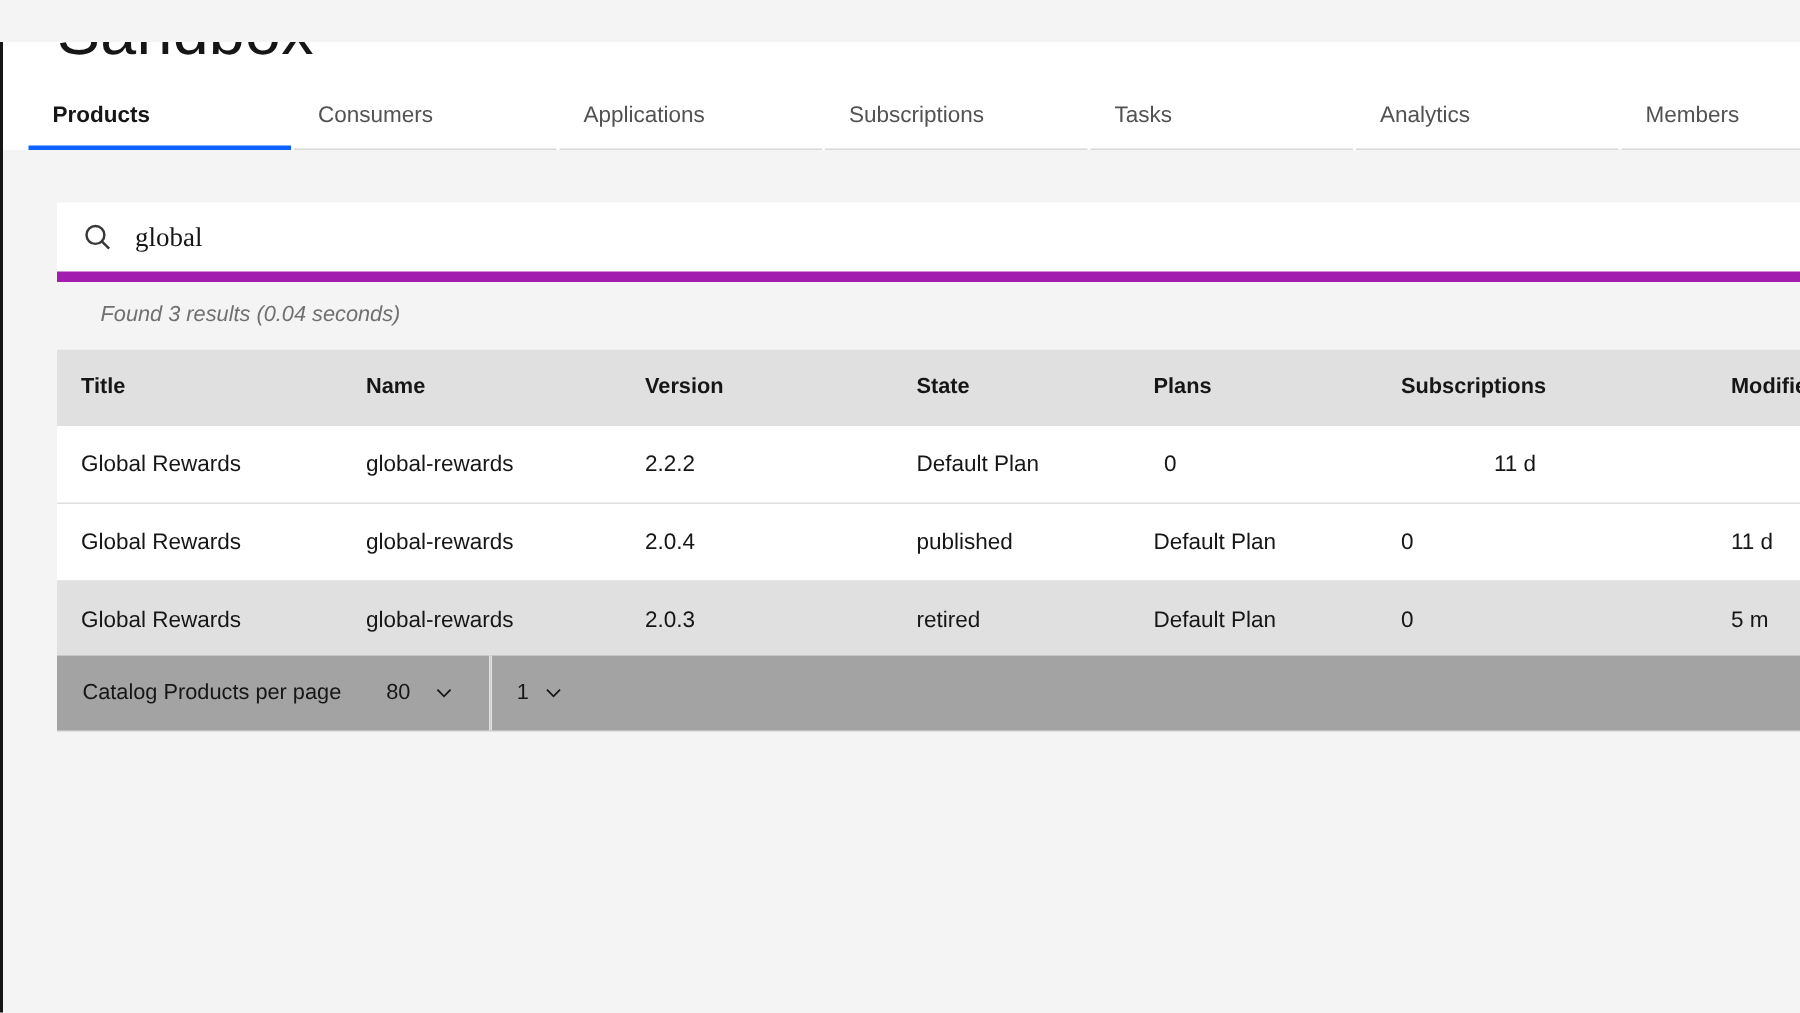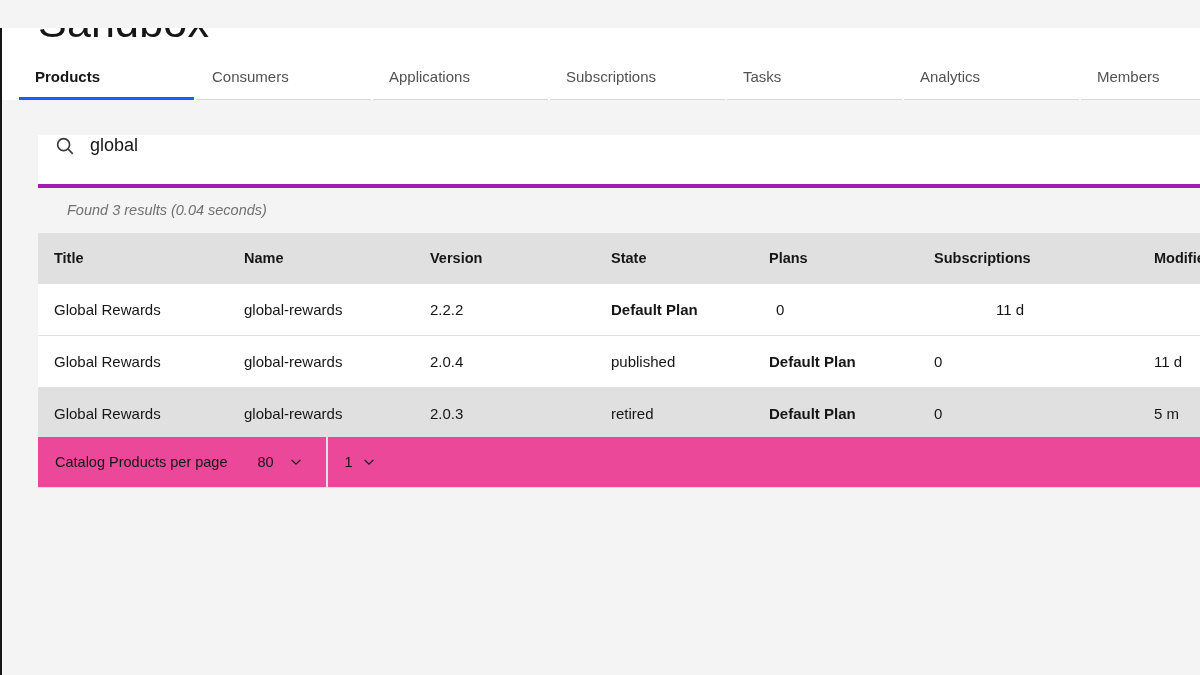--- a/index.html
+++ b/index.html
@@ -70,24 +70,25 @@
   .tab.active { color: #161616; font-weight: 700; }
   .tab.active .tab-underline { height: 3px; background: #0f62fe; }
   
   .search {
     position: absolute;
     left: 38px;
     top: 107px;
     width: 1162px;
     height: 53px;
     background: #ffffff;
-    border-bottom: 4px solid #a21caf;
-    display: flex;
-    align-items: flex-start;
+    border-bottom: 7px solid #a21caf;
+    display: flex;
+    align-items: center;
     cursor: text;
+    font-family: Liberation Serif, serif;
   }
   .search .mag {
     margin-left: 16px;
     width: 22px;
     height: 22px;
     flex: 0 0 auto;
   }
   .search-value {
     margin-left: 14px;
     font-size: 18px;
@@ -127,29 +128,29 @@
   .trow.sep { border-top: 1px solid #e0e0e0; height: 52px; line-height: 51px; }
   .trow.selected { background: #e0e0e0; }
   .cell { padding-left: 16px; overflow: hidden; flex: 0 0 auto; }
   .c0 { width: 190px; }
   .c1 { width: 186px; }
   .c2 { width: 181px; }
   .c3 { width: 158px; }
   .c4 { width: 165px; }
   .c5 { width: 220px; }
   .c6 { width: 260px; }
-  .cell.plans { font-weight: 700; }
+  .cell.plans { font-weight: 400; }
   
   .pagebar {
     position: absolute;
     left: 38px;
     top: 409px;
     width: 1162px;
     height: 51px;
-    background: #ec4899;
+    background: #a3a3a3;
     border-bottom: 1px solid #e0e0e0;
     display: flex;
     align-items: stretch;
     font-size: 14.5px;
   }
   .pagebar .sec { display: flex; align-items: center; }
   .pp {
     width: 289px;
     border-right: 1px solid #e0e0e0;
     padding-left: 17px;

